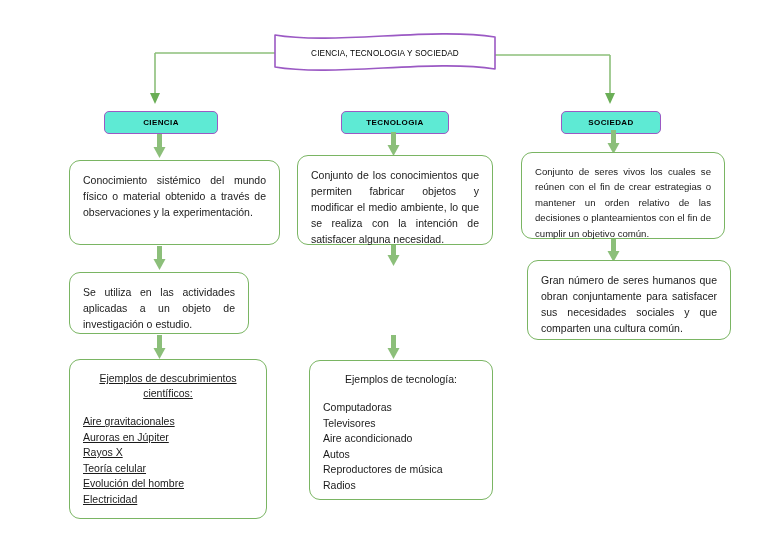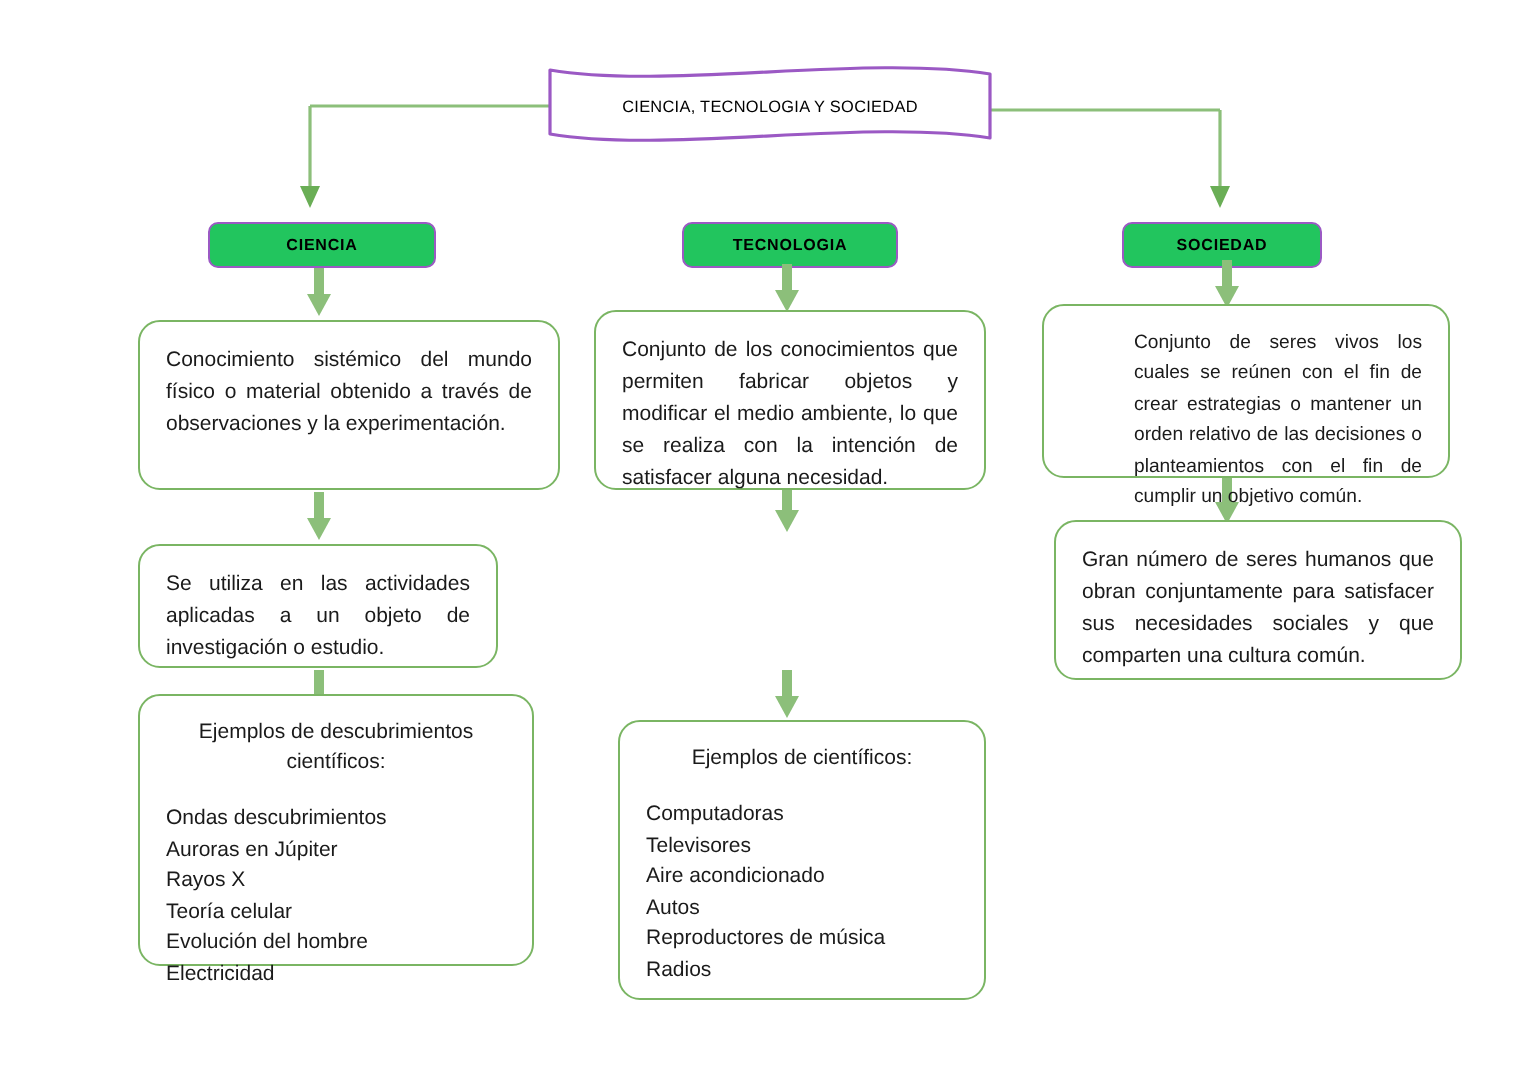--- a/index.html
+++ b/index.html
@@ -40,21 +40,21 @@
     color: #000000;
     text-align: right;
   }
 
   
   .cat-box {
     position: absolute;
     height: 21px;
     border: 1.2px solid #9b59c4;
     border-radius: 5px;
-    background: #22c55e;
+    background: #5eead4;
     display: flex;
     align-items: center;
     justify-content: center;
     font-size: 8px;
     font-weight: bold;
     letter-spacing: 0.4px;
     color: #000000;
   }
   .cat-ciencia    { left: 104px;  top: 111px; width: 112px; }
   .cat-tecnologia { left: 341px;  top: 111px; width: 106px; }
@@ -82,27 +82,27 @@
     font-size: 10.5px;
     line-height: 15px;
     margin: 0 0 13px 0;
   }
   .list { margin: 0; padding: 0; list-style: none; }
   .list li { font-size: 10.5px; line-height: 15.5px; }
 
   
   .c1-b1 { left: 69px; top: 160px; width: 211px; height: 85px; }
   .c1-b2 { left: 69px; top: 272px; width: 180px; height: 62px; }
-  .c1-b3 { left: 69px; top: 347px; width: 198px; height: 136px; }
+  .c1-b3 { left: 69px; top: 359px; width: 198px; height: 160px; text-decoration: underline; }
   
   .c2-b1 { left: 297px; top: 155px; width: 196px; height: 90px; }
   .c2-b2 { left: 297px; top: 265px; width: 196px; height: 69px; }
   .c2-b3 { left: 309px; top: 360px; width: 184px; height: 140px; }
   
-  .c3-b1 { left: 521px; top: 152px; width: 204px; height: 87px; padding-left: 32px; }
+  .c3-b1 { left: 521px; top: 152px; width: 204px; height: 87px; }
   .c3-b2 { left: 527px; top: 260px; width: 204px; height: 80px; }
 
   
   .conn { position: absolute; left: 0; top: 0; width: 768px; height: 543px; pointer-events: none; }
 
   
   .varrow { position: absolute; width: 13px; height: 26px; }
 </style>
 </head>
 <body>
@@ -177,38 +177,38 @@
   </div>
 
   <div class="box c1-b2">
     <div class="body justify">Se utiliza en las actividades aplicadas a un objeto de investigación o estudio.</div>
   </div>
 
   <div class="box c1-b3">
     <div class="body">
       <div class="hdr hdr-ciencia">Ejemplos de descubrimientos científicos:</div>
       <ul class="list">
-        <li>Ondas descubrimientos</li>
+        <li>Aire gravitacionales</li>
         <li>Auroras en Júpiter</li>
         <li>Rayos X</li>
         <li>Teoría celular</li>
         <li>Evolución del hombre</li>
         <li>Electricidad</li>
       </ul>
     </div>
   </div>
 
   <div class="box c2-b1">
     <div class="body justify">Conjunto de los conocimientos que permiten fabricar objetos y modificar el medio ambiente, lo que se realiza con la intención de satisfacer alguna necesidad.</div>
   </div>
 
 
   <div class="box c2-b3">
     <div class="body">
-      <div class="hdr">Ejemplos de científicos:</div>
+      <div class="hdr">Ejemplos de tecnología:</div>
       <ul class="list">
         <li>Computadoras</li>
         <li>Televisores</li>
         <li>Aire acondicionado</li>
         <li>Autos</li>
         <li>Reproductores de música</li>
         <li>Radios</li>
       </ul>
     </div>
   </div>

